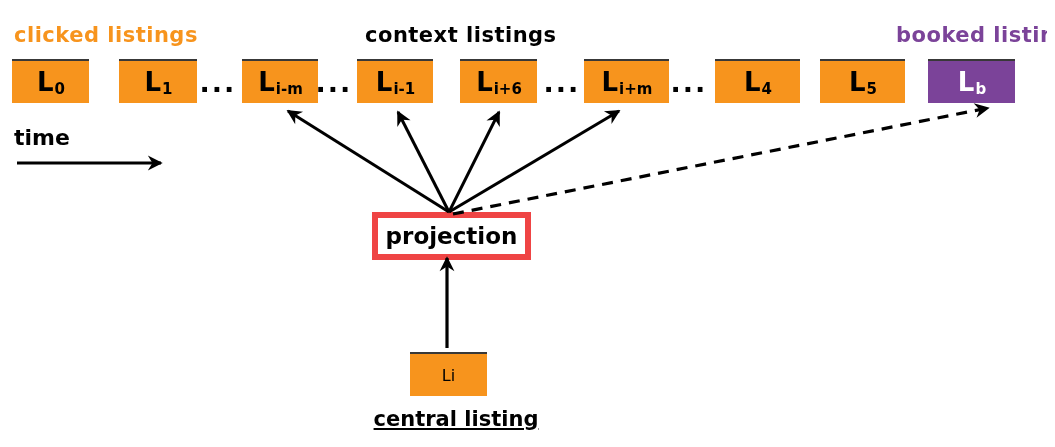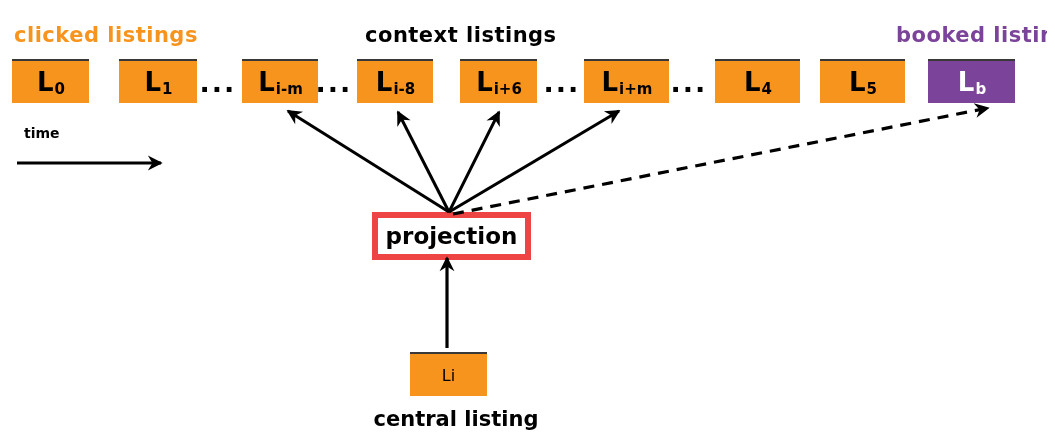--- a/index.html
+++ b/index.html
@@ -32,39 +32,39 @@
   }
   .lbox.purple{background:var(--purple);color:#ffffff;}
   .lbox .base{font-size:26px;font-weight:bold;line-height:1;}
   .lbox .sub{font-size:15px;font-weight:bold;line-height:1;position:relative;top:7px;left:1px;}
   .dots{
     position:absolute;top:64px;height:36px;width:50px;
     display:flex;align-items:center;justify-content:center;
     font-size:27px;font-weight:bold;color:var(--ink);letter-spacing:2px;
   }
   .timelabel{
-    position:absolute;left:24px;top:125px;
-    font-size:14px;font-weight:bold;color:var(--ink);
+    position:absolute;left:14px;top:125px;
+    font-size:22px;font-weight:bold;color:var(--ink);
   }
   .projbox{
     position:absolute;left:372px;top:212px;width:147px;height:36px;
     background:#ffffff;border:6px solid #ef4444;
     display:flex;align-items:center;justify-content:center;
     font-size:23px;font-weight:bold;color:var(--ink);
   }
   .centralbox{
     position:absolute;top:352px;left:410px;width:77px;height:42px;
     border-top:2px solid #383838;
     background:var(--orange);
     display:flex;align-items:center;justify-content:center;
   }
   .centrallabel{
     position:absolute;left:370px;top:407px;width:172px;
     text-align:center;
-    font-size:21px;font-weight:bold;color:var(--ink);
+    font-size:21px;font-weight:bold;color:var(--ink);text-decoration:underline;
   }
   #arrows{position:absolute;left:0;top:0;pointer-events:none;}
 </style>
 </head>
 <body>
 
 <div id="canvas">
 
   <div class="hdr clicked">clicked listings</div>
   <div class="hdr context">context listings</div>
@@ -79,21 +79,21 @@
       <span class="sub">1</span>
   </div>
   <div class="dots" style="left:193px">...</div>
   <div class="lbox" style="left:242px;width:76px">
     <span class="base">L</span>
       <span class="sub">i-m</span>
   </div>
   <div class="dots" style="left:309px">...</div>
   <div class="lbox" style="left:357px;width:76px">
     <span class="base">L</span>
-      <span class="sub">i-8</span>
+      <span class="sub">i-1</span>
   </div>
   <div class="lbox" style="left:460px;width:77px">
     <span class="base">L</span>
       <span class="sub">i+6</span>
   </div>
   <div class="dots" style="left:537px">...</div>
   <div class="lbox" style="left:584px;width:85px">
     <span class="base">L</span>
       <span class="sub">i+m</span>
   </div>

